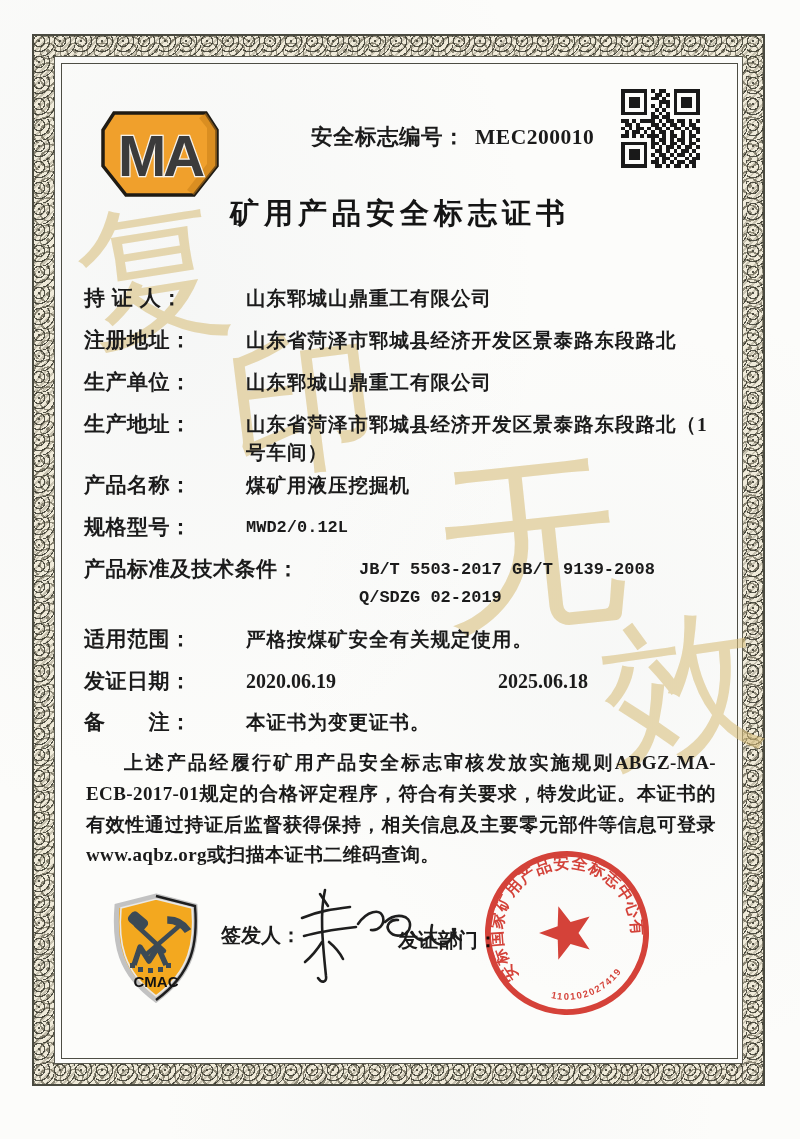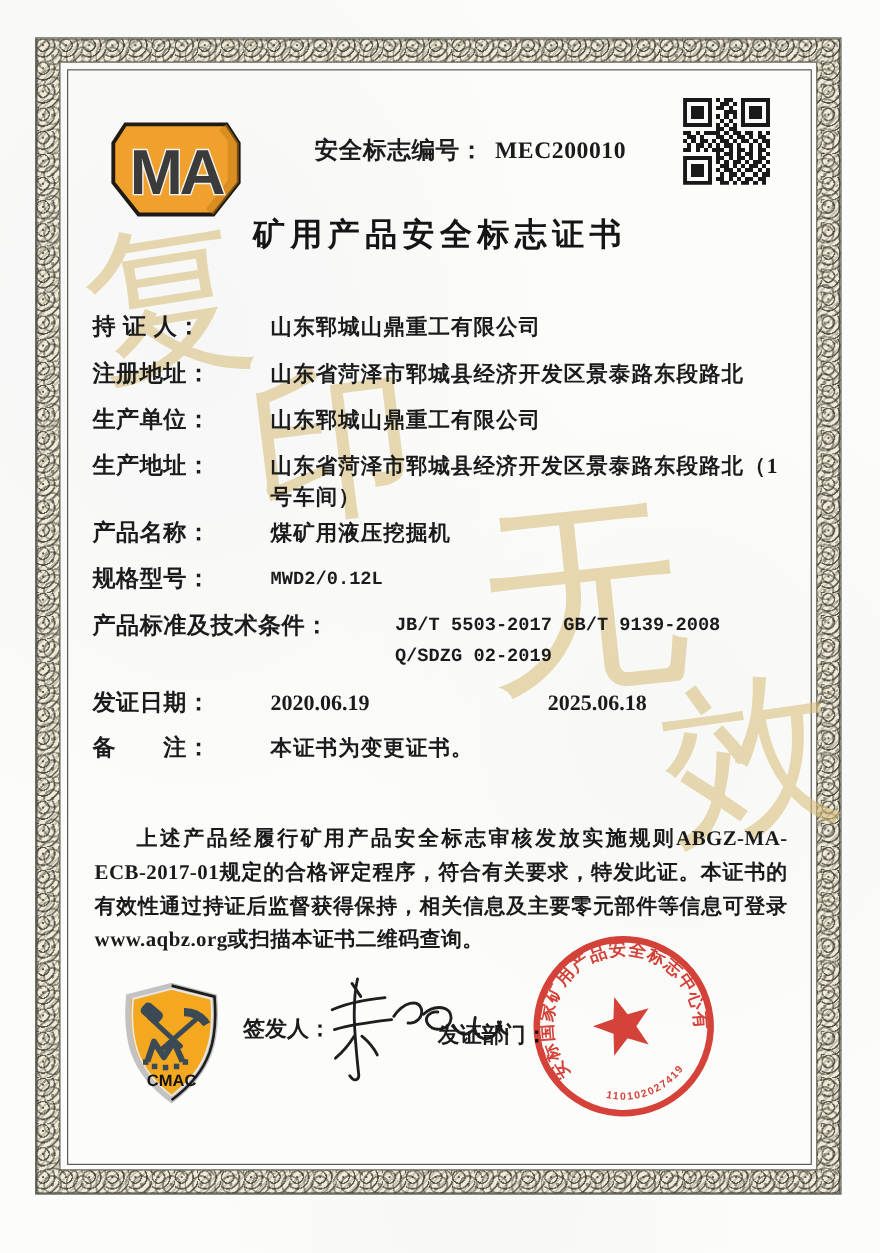--- a/index.html
+++ b/index.html
@@ -38,21 +38,21 @@
   }
   
   .wm{position:absolute;z-index:1;font-family:"Liberation Serif", serif;
       color:rgba(216,189,122,.58);line-height:1;pointer-events:none;}
   .wm1{left:78px;top:200px;font-size:152px;transform:rotate(-9deg);}
   .wm2{left:228px;top:330px;font-size:150px;transform:rotate(-7deg);}
   .wm3{left:438px;top:452px;font-size:186px;transform:rotate(-6deg);}
   .wm4{left:602px;top:608px;font-size:160px;transform:rotate(-8deg);}
   
   .ma-logo{position:absolute;left:99px;top:106px;width:122px;height:98px;z-index:2;}
-  .cert-no{position:absolute;left:286px;top:122px;z-index:2;font-size:21.5px;font-weight:700;
+  .cert-no{position:absolute;left:311px;top:122px;z-index:2;font-size:21.5px;font-weight:700;
            letter-spacing:.5px;white-space:nowrap;}
   .cert-no .num{font-family:"Liberation Serif", serif;font-weight:700;margin-left:10px;letter-spacing:.5px;}
   .qr{position:absolute;left:621px;top:89px;width:79px;height:79px;z-index:2;}
   .qr svg{width:100%;height:100%;}
   .qr rect{fill:#191919;}
   .doc-title{position:absolute;left:0;top:194px;width:100%;text-align:center;z-index:2;
              font-size:29px;font-weight:900;letter-spacing:5px;color:#151515;}
   
   .fields{position:absolute;left:84px;top:284px;width:634px;z-index:2;}
   .row{display:flex;align-items:flex-start;margin-bottom:13px;line-height:28px;gap:32px;}
@@ -378,20 +378,24 @@
     <span class="val">煤矿用液压挖掘机</span>
   </div>
   <div class="row">
     <span class="lbl">规格型号：</span>
     <span class="val val-mono">MWD2/0.12L</span>
   </div>
   <div class="row row-wide">
     <span class="lbl">产品标准及技术条件：</span>
     <span class="val val-mono">JB/T 5503-2017 GB/T 9139-2008 Q/SDZG 02-2019</span>
   </div>
+  <div class="row">
+    <span class="lbl">适用范围：</span>
+    <span class="val">严格按煤矿安全有关规定使用。</span>
+  </div>
   <div class="row dates-row">
     <span class="lbl">发证日期：</span>
     <span class="dval">2020.06.19</span>
     <span class="dval2">2025.06.18</span>
   </div>
   <div class="row">
     <span class="lbl">备　　注：</span>
     <span class="val">本证书为变更证书。</span>
   </div>
 </div>

